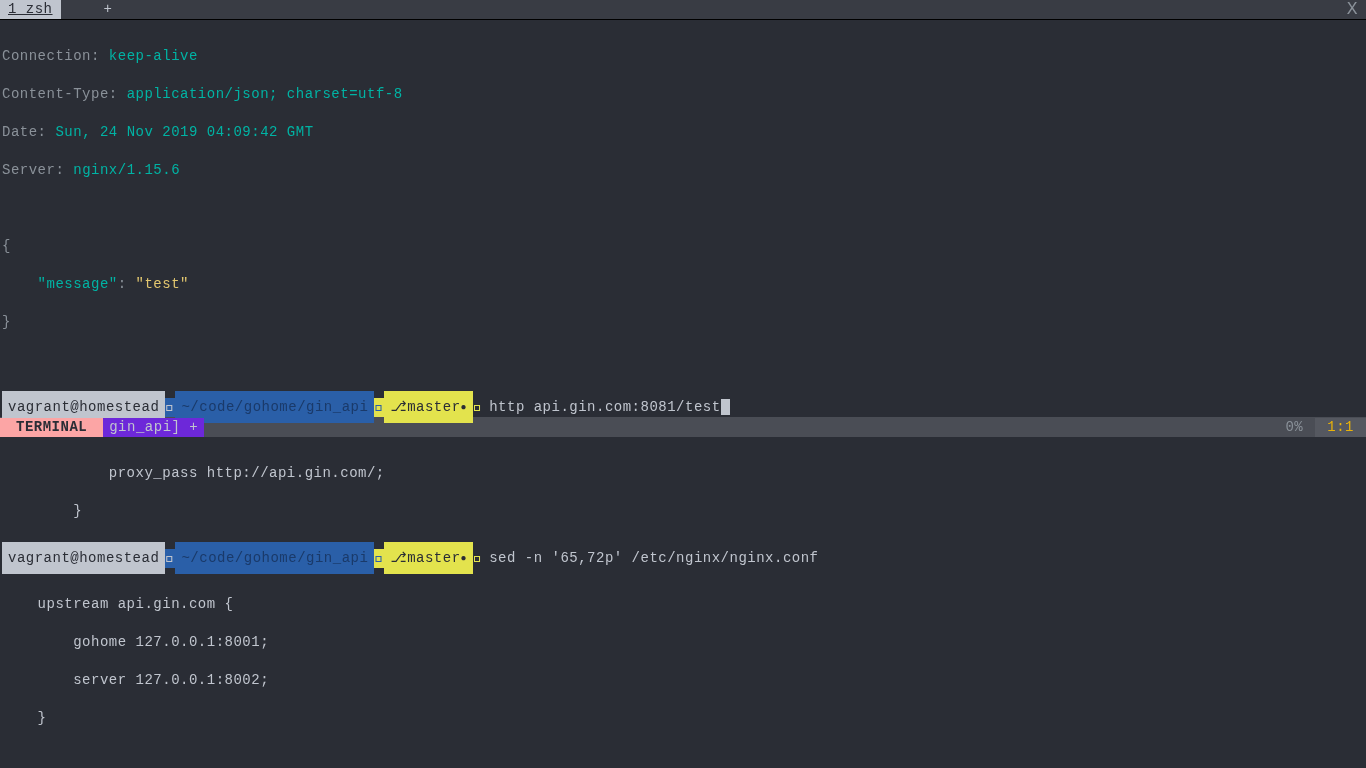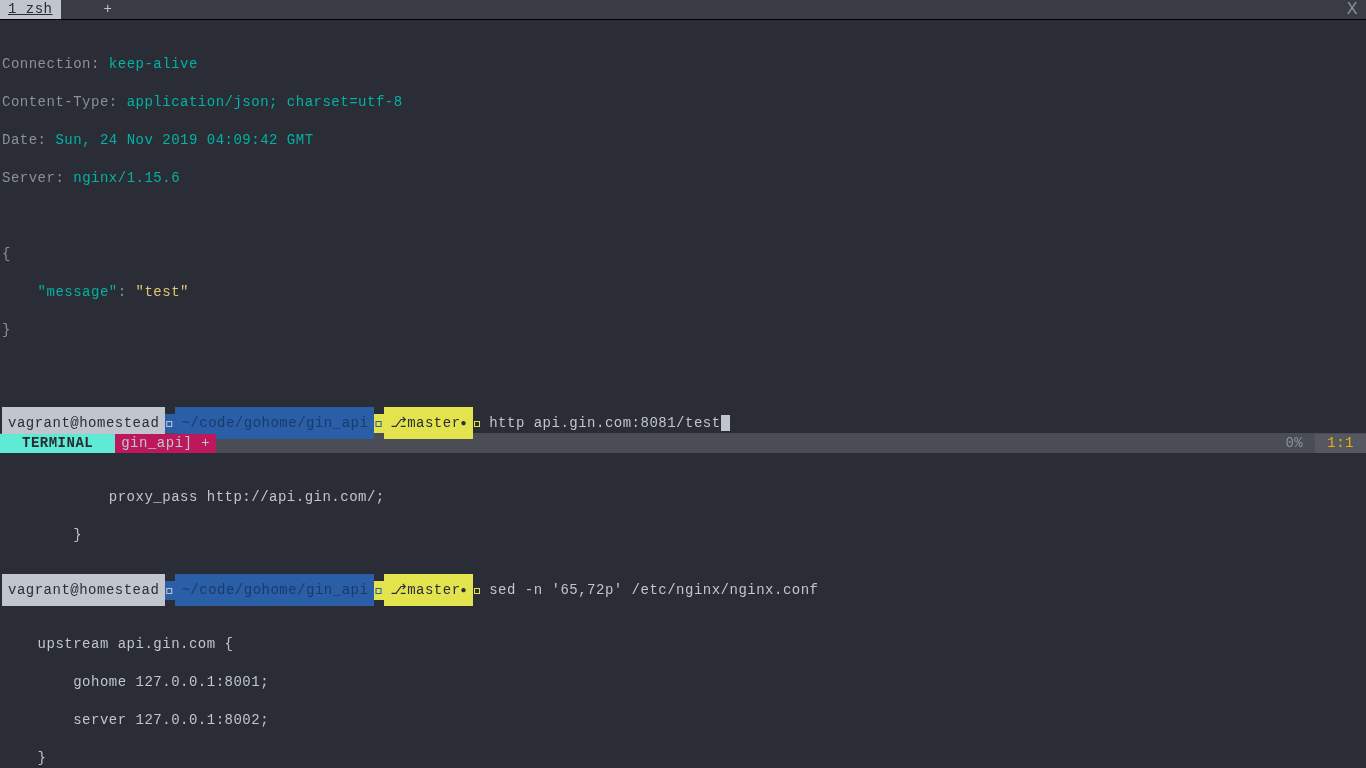--- a/index.html
+++ b/index.html
@@ -36,21 +36,21 @@
     padding: 0 8px;
   }
   .tab-close-x {
     position: absolute;
     right: 3px;
     top: 0;
     color: #8a9199;
     font-size: 18px;
     padding: 0 5px;
   }
-  .pane { white-space: pre; padding: 16px 2px; }
+  .pane { white-space: pre; padding: 8px 2px; }
   .c-white { color: #c0c5ce; text-align: right; }
   .c-teal  { color: #00b3a4; }
   .c-yel   { color: #e3c76f; }
   .c-gray  { color: #8a9199; }
   .prompt-line {
     display: flex;
     align-items: center;
     height: 20px;
     padding: 0 2px;
   }
@@ -62,22 +62,22 @@
   .arrow-path-branch { color: #2a5fa8; background: #e3e34d; font-size: 16px; }
   .arrow-branch-end { color: #e3e34d; font-size: 16px; }
   .cmd { color: #c0c5ce; padding-left: 6px; }
   .cursor-block { background: #c0c5ce; width: 9px; height: 16px; display: inline-block; vertical-align: middle; }
   .statusbar {
     background: #4a4d55;
     height: 20px;
     display: flex;
     align-items: center;
   }
-  .statusbar .sb-mode { background: #5eead4; color: #2a2d35; padding: 0 22px; font-weight: bold; text-align: right; }
-  .statusbar .sb-tab { background: #be185d; color: #c0c5ce; padding: 0 6px; }
+  .statusbar .sb-mode { background: #fca5a5; color: #2a2d35; padding: 0 16px; font-weight: bold; text-align: right; }
+  .statusbar .sb-tab { background: #6d28d9; color: #c0c5ce; padding: 0 6px; }
   .statusbar .sb-right { margin-left: auto; display: flex; }
   .statusbar .sb-cell { padding: 0 12px; }
   .dot { font-size: 10px; }
 </style>
 </head>
 <body>
 
 <div class="tabbar">
   <span class="tab-active">1 zsh</span>
   <span class="tab-plus">+</span>

